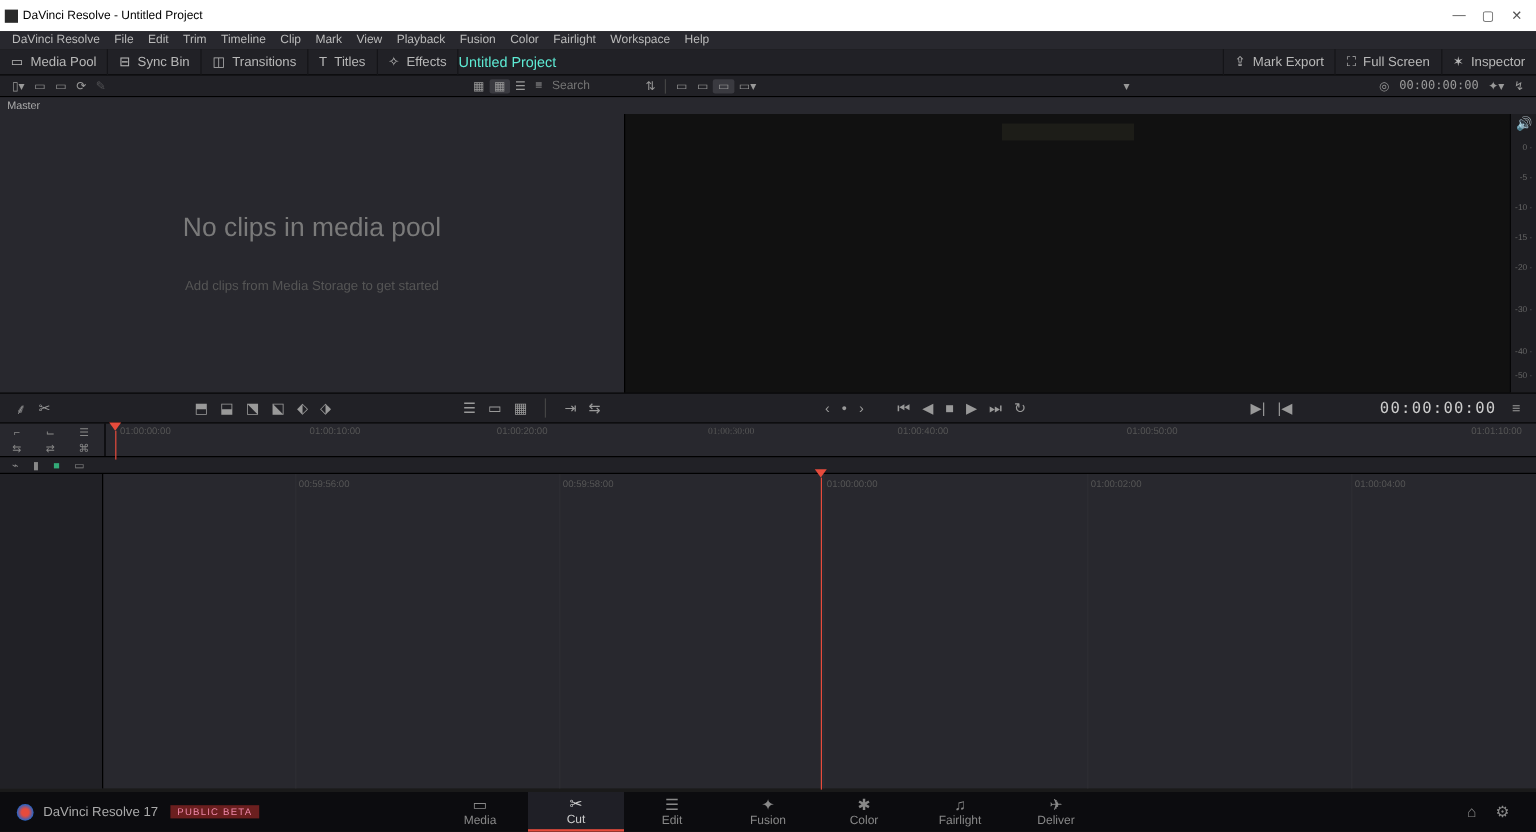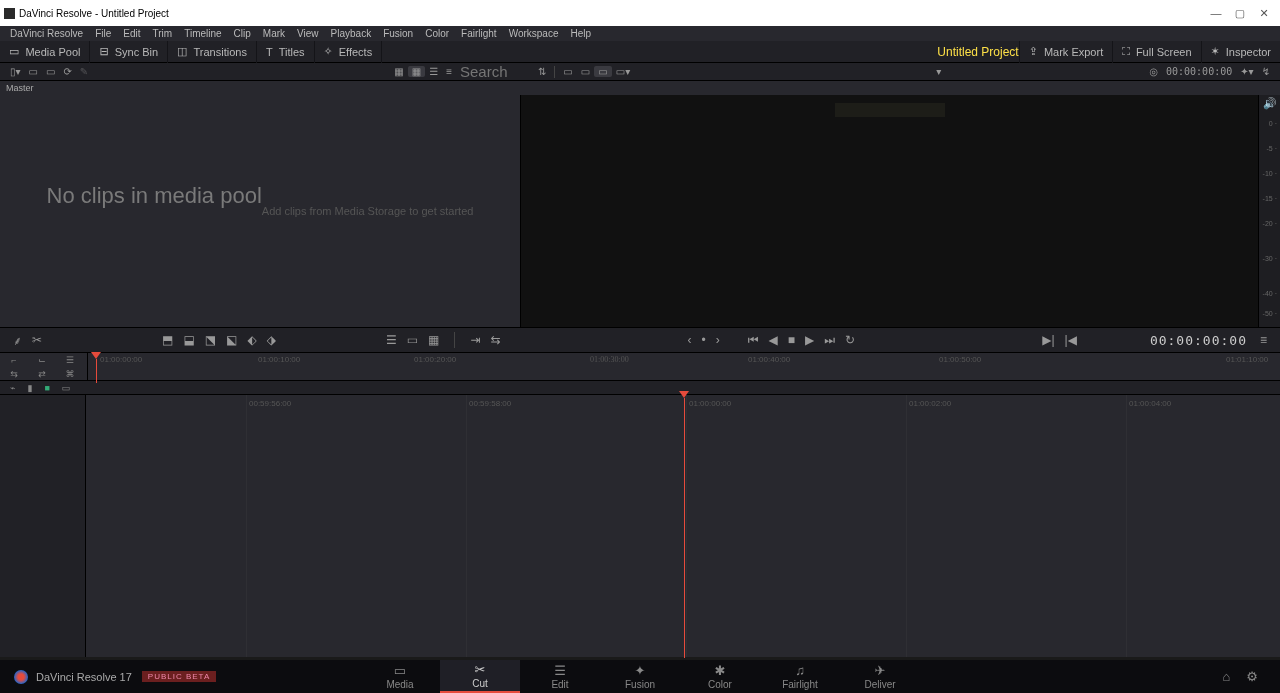--- a/index.html
+++ b/index.html
@@ -7,29 +7,29 @@
 .titlebar{height:26px;background:#fff;display:flex;align-items:center;padding:0 4px;color:#000;font-size:10px}
 .titlebar .ico{width:11px;height:11px;background:#2a2a2a;margin-right:4px}
 .titlebar .spacer{flex:1}
 .titlebar .winbtn{width:24px;text-align:center;font-size:11px;color:#555}
 .menubar{height:15px;background:#28282e;display:flex;align-items:center;padding:0 4px;font-size:10px;color:#bbb}
 .menubar .item{padding:0 6px;cursor:default}
 .panelbar{height:22px;background:#212126;display:flex;align-items:center;border-bottom:1px solid #000}
 .pbtn{display:flex;align-items:center;padding:0 9px;height:22px;color:#b8b8b8;border-right:1px solid #141418}
 .pbtn.right{border-left:1px solid #141418;border-right:none}
 .pbtn svg,.pbtn .ic{margin-right:6px}
-.center-title{flex:1;text-align:right;color:#fde047;font-size:12px}
+.center-title{flex:1;text-align:left;color:#5eead4;font-size:12px}
 .toolbar{height:18px;background:#212126;display:flex;align-items:center;padding:0 6px;border-bottom:1px solid #000;font-size:10px;color:#999}
 .toolbar .sep{width:1px;height:12px;background:#444;margin:0 4px}
 .toolbar .tb{padding:0 4px;display:flex;align-items:center}
-.toolbar input{background:transparent;border:none;color:#999;font-size:15px;width:70px;outline:none}
+.toolbar input{background:transparent;border:none;color:#999;font-size:10px;width:70px;outline:none}
 .toolbar .tgrow{flex:1}
 .master-row{height:14px;background:#28282e;color:#aaa;font-size:9px;padding:2px 6px}
 .midrow{display:flex;height:232px}
-.mediapool{width:520px;background:#28282e;display:flex;flex-direction:row;align-items:center;justify-content:center;color:#666}
+.mediapool{width:520px;background:#28282e;display:flex;flex-direction:column;align-items:center;justify-content:center;color:#666}
 .mediapool .big{font-size:22px;color:#7a7a7a;margin-bottom:30px}
 .mediapool .sub{font-size:11px;color:#555}
 .viewer{flex:1;background:#111;position:relative;border-left:1px solid #000}
 .meter{width:22px;background:#1e1e22;border-left:1px solid #000;position:relative;font-size:7px;color:#666}
 .meter .spk{position:absolute;top:2px;right:3px;color:#aaa;font-size:11px}
 .meter .tick{position:absolute;right:3px}
 .controlsbar{height:26px;background:#212126;display:flex;align-items:center;border-top:1px solid #000;border-bottom:1px solid #000;padding:0 8px;color:#aaa}
 .controlsbar .cbtn{padding:0 5px;font-size:12px;color:#999}
 .controlsbar .cgap{width:18px}
 .controlsbar .cflex{flex:1}

